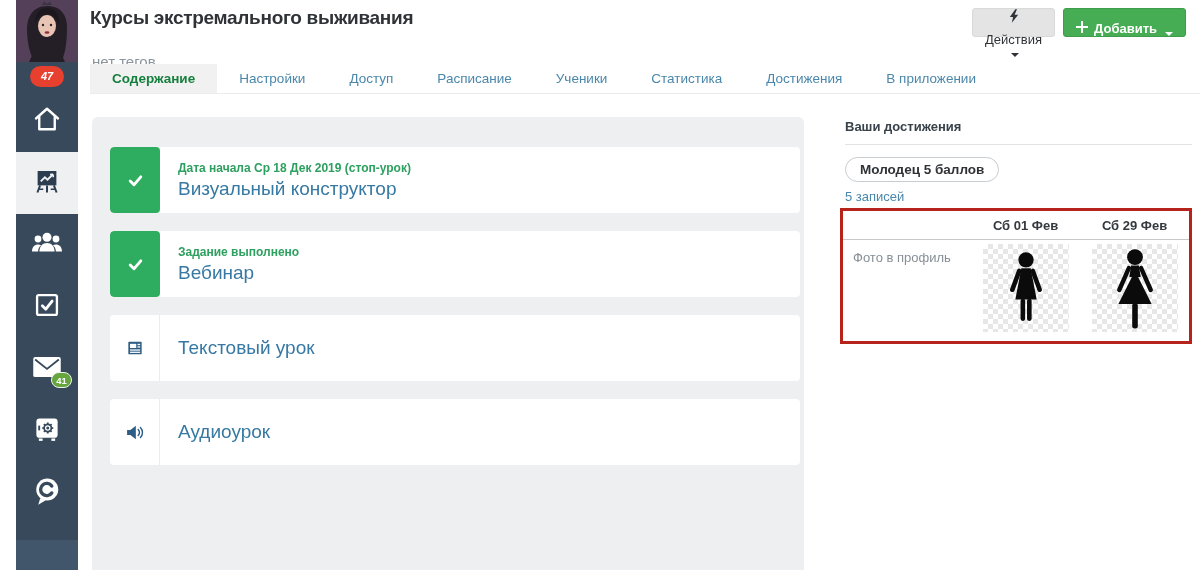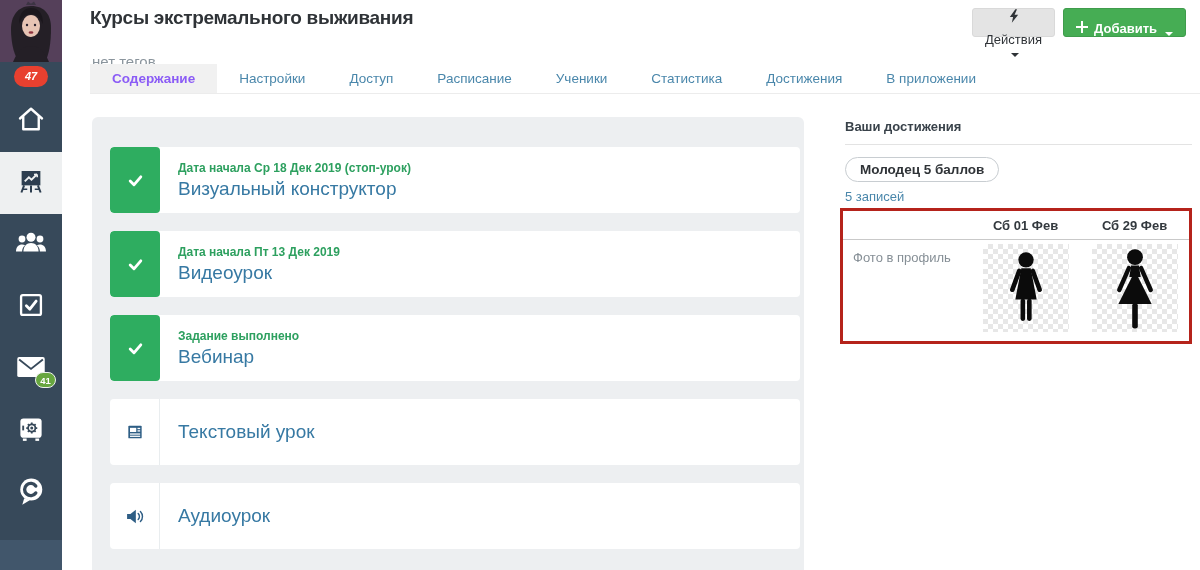--- a/index.html
+++ b/index.html
@@ -1,21 +1,21 @@
 <!DOCTYPE html>
 <html><head>
 <meta charset="utf-8">
 <style>
   * { margin:0; padding:0; box-sizing:border-box; }
   html,body { width:1200px; height:570px; overflow:hidden; background:#fff;
     font-family:"Liberation Sans","DejaVu Sans",sans-serif; }
   .page { position:relative; width:1200px; height:570px; background:#fff; }
 
   
-  .sidebar { position:absolute; left:0; top:0; width:62px; height:570px; background:#37495a; }
+  .sidebar { position:absolute; left:16px; top:0; width:62px; height:570px; background:#37495a; }
   .avatar { width:62px; height:62px; overflow:hidden; cursor:pointer; }
   .notif-row { height:28px; display:flex; align-items:center; justify-content:center; }
   .notif-pill { min-width:34px; height:21px; background:#e8402f; border-radius:11px;
     color:#fff; font-size:11px; font-weight:bold; font-style:italic;
     display:flex; align-items:center; justify-content:center; padding:0 8px; cursor:pointer; }
   .nav-item { height:62px; display:flex; align-items:center; justify-content:center;
     position:relative; cursor:pointer; }
   .nav-item.active { background:#eef0f1; }
   .mail-badge { position:absolute; right:6px; bottom:12px; min-width:21px; height:16px;
     background:#67a63f; border:1px solid #eef2ee; border-radius:9px; color:#fff;
@@ -34,21 +34,21 @@
   .btn-gray { background:#e4e4e4; border-color:#d9d9d9; color:#2f3337;flex-direction:column; }
   .btn-green { background:#46ad54; border-color:#3f9c4c; color:#fff; font-weight:bold;align-items:flex-end; }
   .caret { width:0; height:0; border-left:4px solid transparent; border-right:4px solid transparent;
     border-top:4px solid currentColor; margin-left:2px; }
 
   
   .tabs { position:absolute; left:28px; right:0; top:64px; height:30px; display:flex;
     align-items:stretch; border-bottom:1px solid #ececec; }
   .tab { display:flex; align-items:center; padding:0 22px; font-size:13.5px; color:#4a87ab;
     cursor:pointer; white-space:nowrap; }
-  .tab.active { background:#f1f1f1; color:#8b5cf6; font-weight:bold; }
+  .tab.active { background:#f1f1f1; color:#15803d; font-weight:bold; }
 
   
   .lessons-panel { position:absolute; left:30px; top:117px; width:712px; height:453px;
     background:#edeff1; border-radius:6px 6px 0 0; padding:30px 20px 0 18px; }
   .lesson-card { width:690px; height:66px; background:#fff; border-radius:4px;
     margin-bottom:18px; display:flex; overflow:hidden; cursor:pointer; }
   .check-block { width:50px; height:66px; background:#2ead60; border-radius:4px;
     flex:0 0 50px; display:flex; align-items:center; justify-content:center; }
   .icon-block { width:50px; height:66px; flex:0 0 50px; display:flex; align-items:center;
     justify-content:center; border-right:1px solid #e9edef; }
@@ -237,31 +237,20 @@
           <svg width="17" height="17" viewBox="0 0 24 24">
               <path d="M4.5 12.8 l5.3 5.3 L19.5 6.8" stroke="#fff" stroke-width="4" fill="none" stroke-linecap="round" stroke-linejoin="round"></path>
             </svg>
         </div>
         <div class="lesson-body">
           <div class="lesson-status">Дата начала Ср 18 Дек 2019 (стоп-урок)</div>
           <div class="lesson-title">Визуальный конструктор</div>
         </div>
       </div>
 
-      <div class="lesson-card">
-        <div class="check-block">
-          <svg width="17" height="17" viewBox="0 0 24 24">
-              <path d="M4.5 12.8 l5.3 5.3 L19.5 6.8" stroke="#fff" stroke-width="4" fill="none" stroke-linecap="round" stroke-linejoin="round"></path>
-            </svg>
-        </div>
-        <div class="lesson-body">
-          <div class="lesson-status">Дата начала Пт 13 Дек 2019</div>
-          <div class="lesson-title">Видеоурок</div>
-        </div>
-      </div>
 
       <div class="lesson-card">
         <div class="check-block">
           <svg width="17" height="17" viewBox="0 0 24 24">
               <path d="M4.5 12.8 l5.3 5.3 L19.5 6.8" stroke="#fff" stroke-width="4" fill="none" stroke-linecap="round" stroke-linejoin="round"></path>
             </svg>
         </div>
         <div class="lesson-body">
           <div class="lesson-status">Задание выполнено</div>
           <div class="lesson-title">Вебинар</div>

